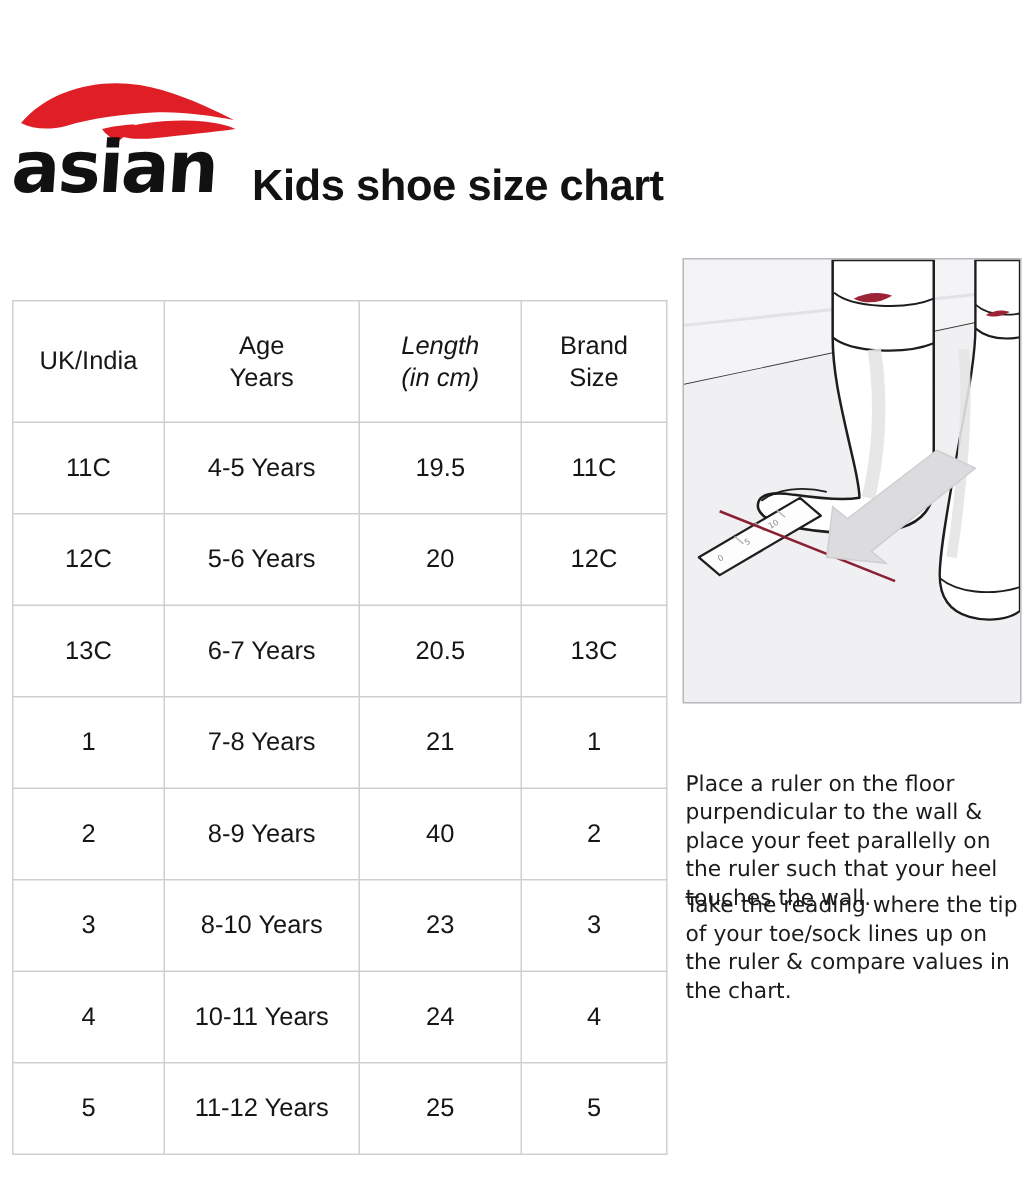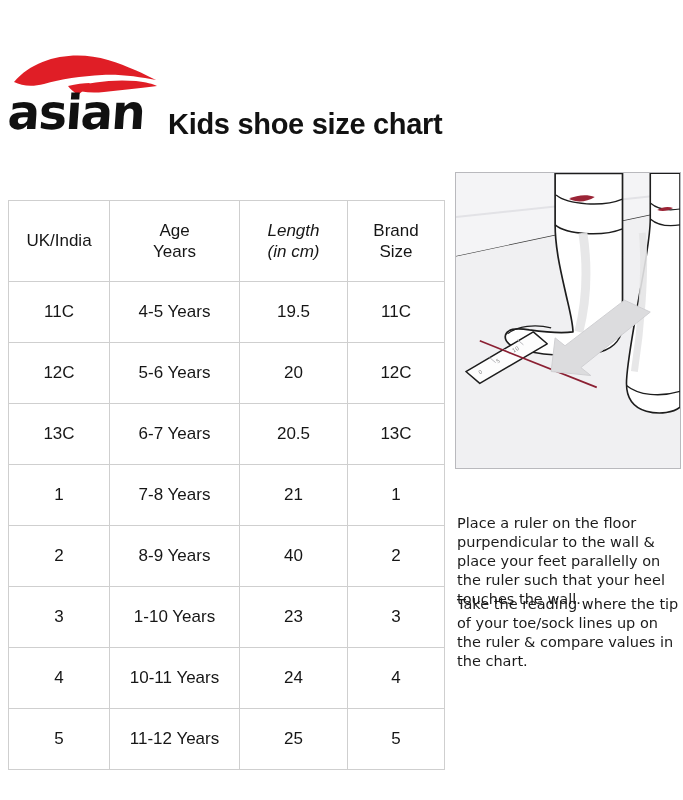--- a/index.html
+++ b/index.html
@@ -188,21 +188,21 @@
       <td>1</td>
     </tr>
     <tr>
       <td>2</td>
       <td>8-9 Years</td>
       <td>40</td>
       <td>2</td>
     </tr>
     <tr>
       <td>3</td>
-      <td>1-10 Years</td>
+      <td>8-10 Years</td>
       <td>23</td>
       <td>3</td>
     </tr>
     <tr>
       <td>4</td>
       <td>10-11 Years</td>
       <td>24</td>
       <td>4</td>
     </tr>
     <tr>

